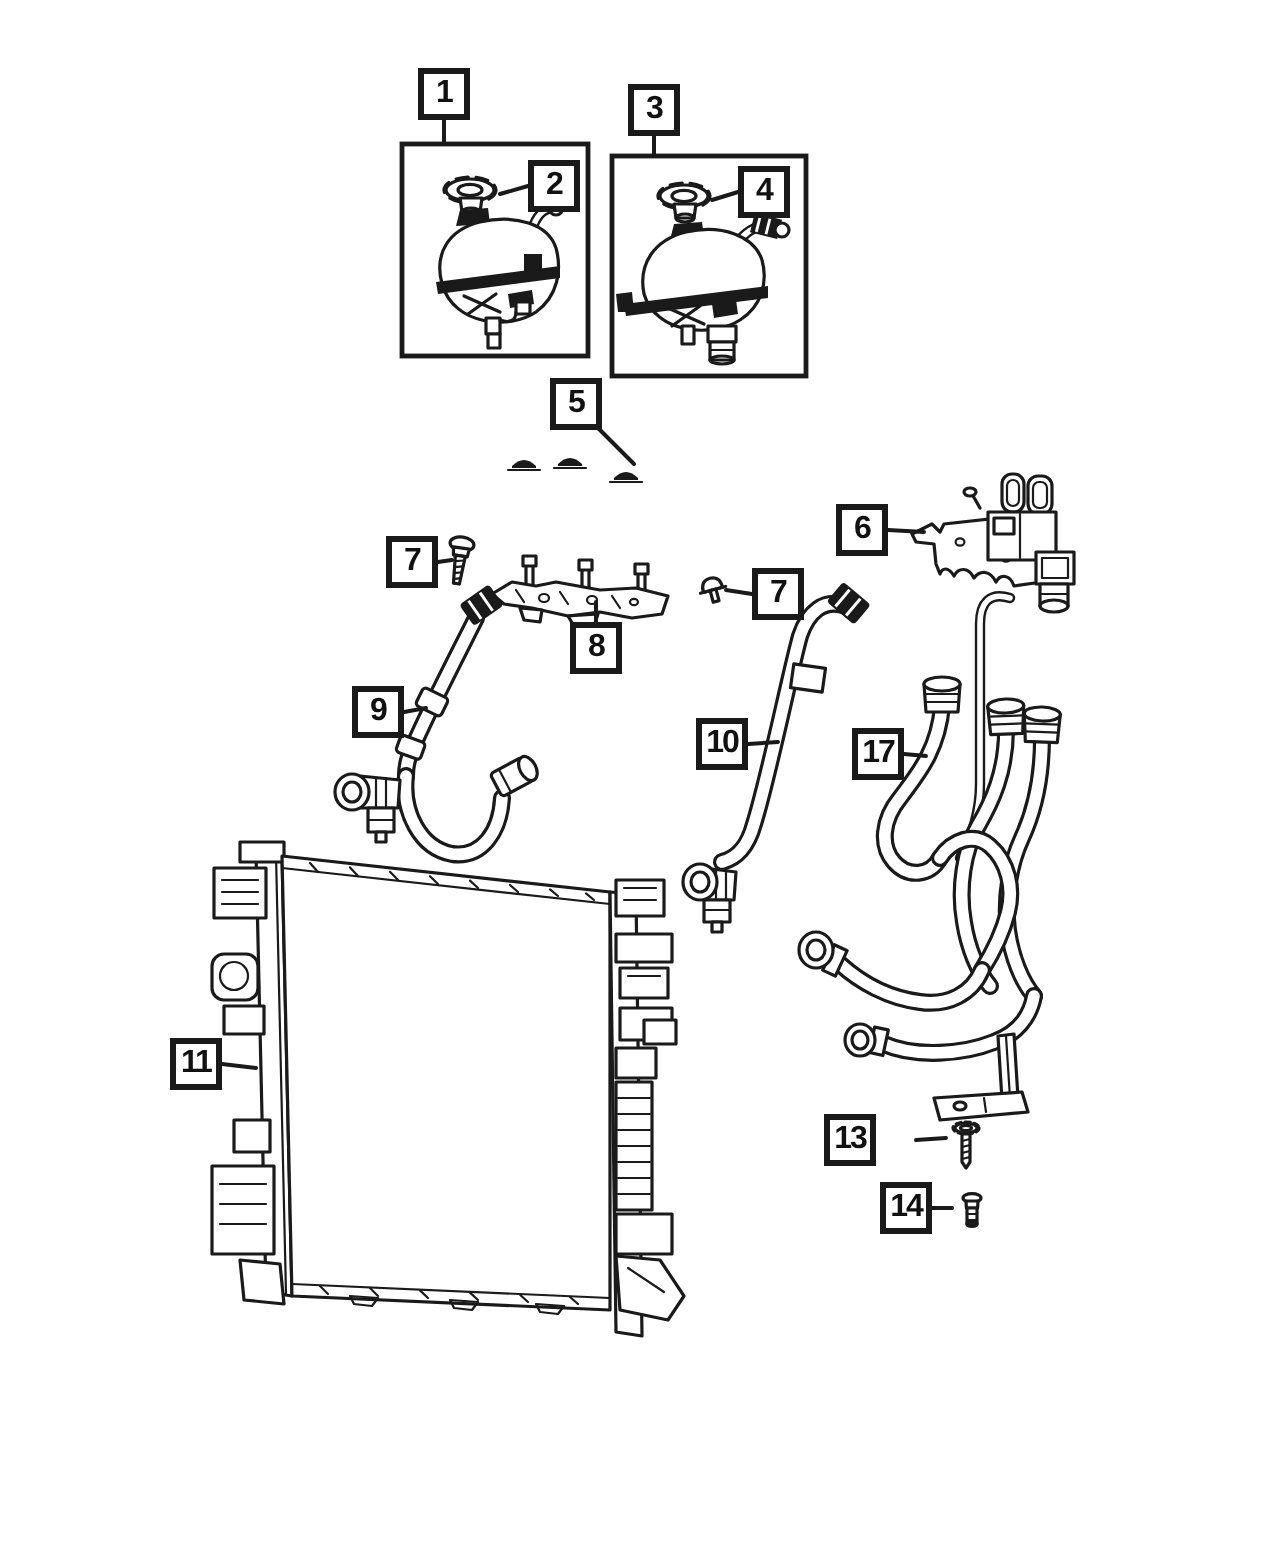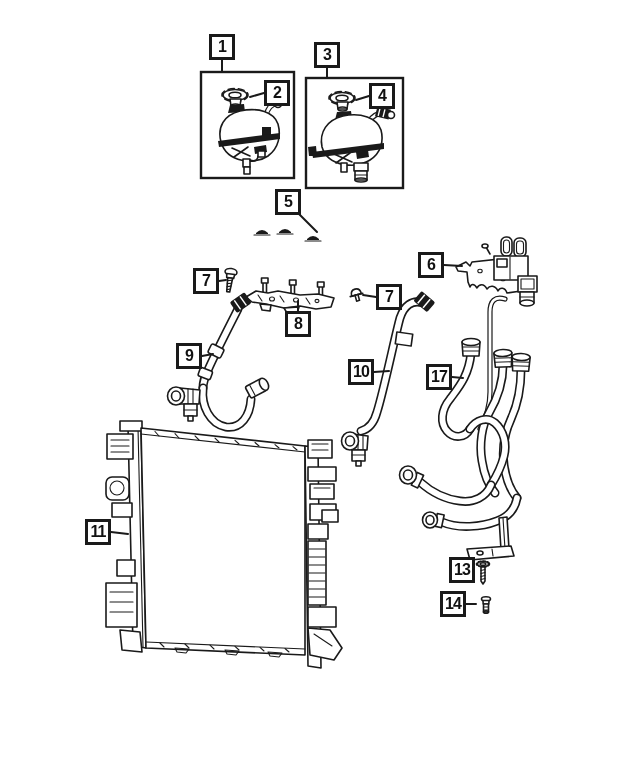--- a/index.html
+++ b/index.html
@@ -406,16 +406,16 @@
 <div class="callout" style="left:369px;top:83px">4</div>
 <div class="callout" style="left:275px;top:189px">5</div>
 <div class="callout" style="left:418px;top:252px">6</div>
 <div class="callout" style="left:193px;top:268px">7</div>
 <div class="callout" style="left:285px;top:311px">8</div>
 <div class="callout" style="left:376px;top:284px">7</div>
 <div class="callout" style="left:176px;top:343px">9</div>
 <div class="callout" style="left:348px;top:359px">10</div>
 <div class="callout" style="left:426px;top:364px">17</div>
 <div class="callout" style="left:85px;top:519px">11</div>
-<div class="callout" style="left:449px;top:557px">13</div>
+<div class="callout" style="left:412px;top:557px">13</div>
 <div class="callout" style="left:440px;top:591px">14</div>
 
 </div>
 
 </body></html>

